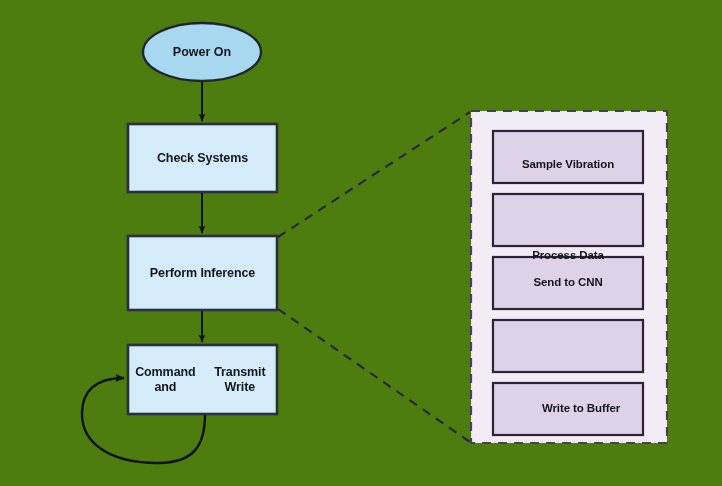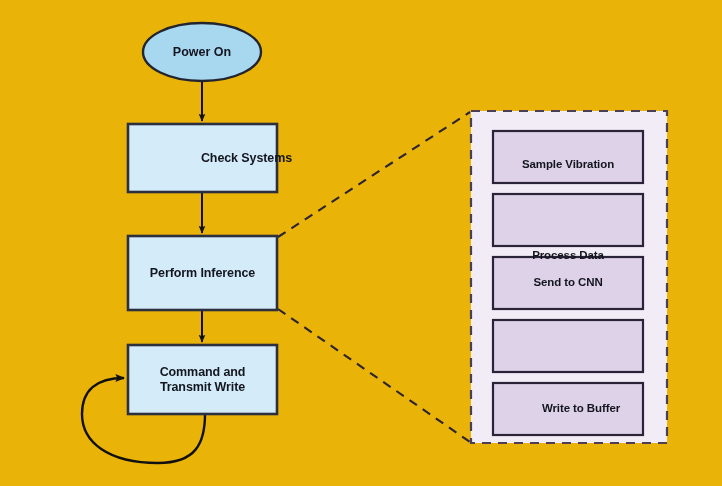--- a/index.html
+++ b/index.html
@@ -8,21 +8,21 @@
     padding: 0;
     background: #ffffff;
   }
   body {
     font-family: "Liberation Sans", sans-serif;
   }
   #stage {
     position: relative;
     width: 722px;
     height: 486px;
-    background: #eab308;
+    background: #4d7c0f;
     overflow: hidden;
   }
   #flow-svg {
     position: absolute;
     left: 0;
     top: 0;
     width: 722px;
     height: 486px;
   }
   
@@ -91,25 +91,25 @@
 
     <rect x="128" y="124" width="149" height="68" fill="#d4ecfa" stroke="#2b2f3e" stroke-width="2.6"></rect>
 
     <rect x="128" y="236" width="149" height="74" fill="#d4ecfa" stroke="#2b2f3e" stroke-width="2.6"></rect>
 
     <rect x="128" y="345" width="149" height="69" fill="#d4ecfa" stroke="#2b2f3e" stroke-width="2.6"></rect>
   </svg>
 
   <div class="node-label start-label" style="left:143px; top:23px; width:118px; height:58px;">Power On</div>
 
-  <div class="node-label main-label" style="left:128px; top:124px; width:149px; height:68px;padding-left:44px;">Check Systems</div>
+  <div class="node-label main-label" style="left:128px; top:124px; width:149px; height:68px;">Check Systems</div>
 
   <div class="node-label main-label" style="left:128px; top:236px; width:149px; height:74px;">Perform Inference</div>
 
-  <div class="node-label main-label" style="left:128px; top:345px; width:149px; height:69px; flex-direction:column;">
+  <div class="node-label main-label" style="left:128px; top:345px; width:149px; height:69px; flex-direction:row;">
     <span>Command and</span>
     <span>Transmit Write</span>
   </div>
 
   <div class="node-label sub-label" style="left:493px; top:139px; width:150px; height:52px;">Sample Vibration</div>
 
   <div class="node-label sub-label" style="left:493px; top:194px; width:150px; height:52px;margin-top:36px;">Process Data</div>
 
   <div class="node-label sub-label" style="left:493px; top:257px; width:150px; height:52px;">Send to CNN</div>
 

